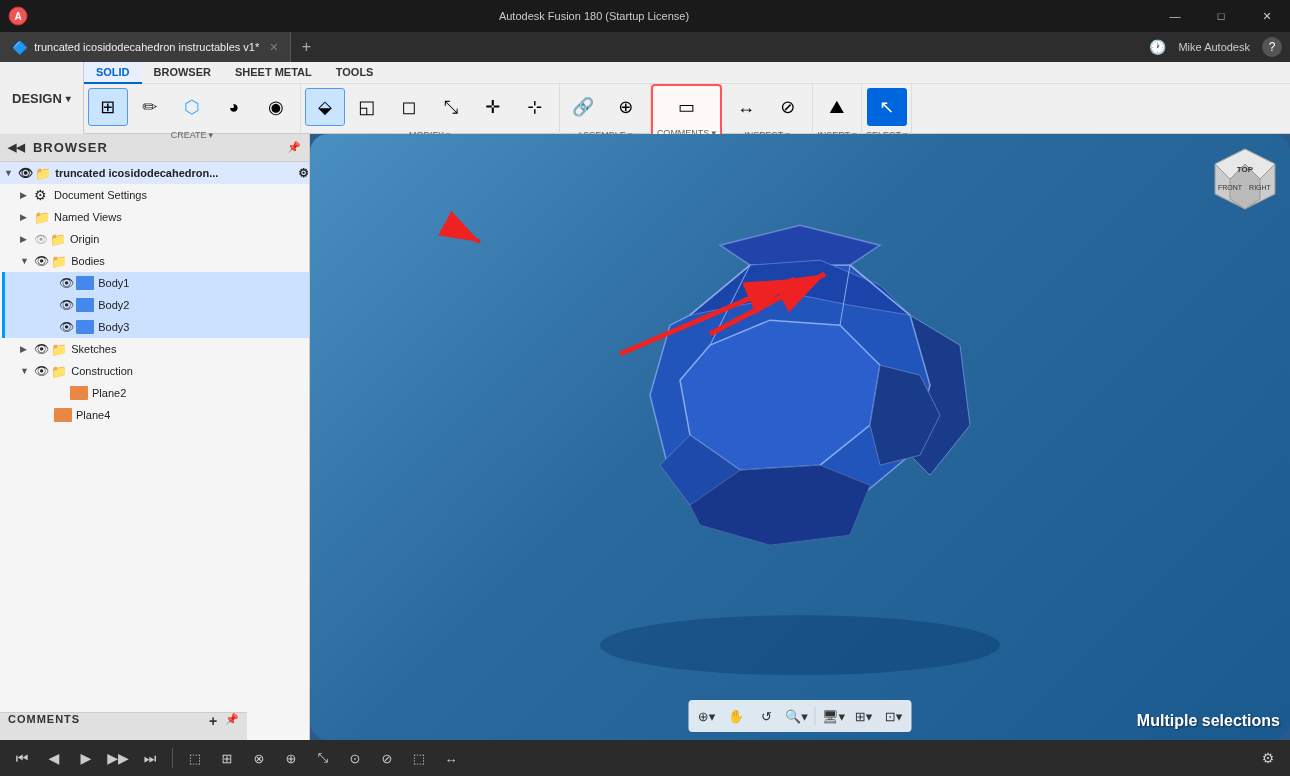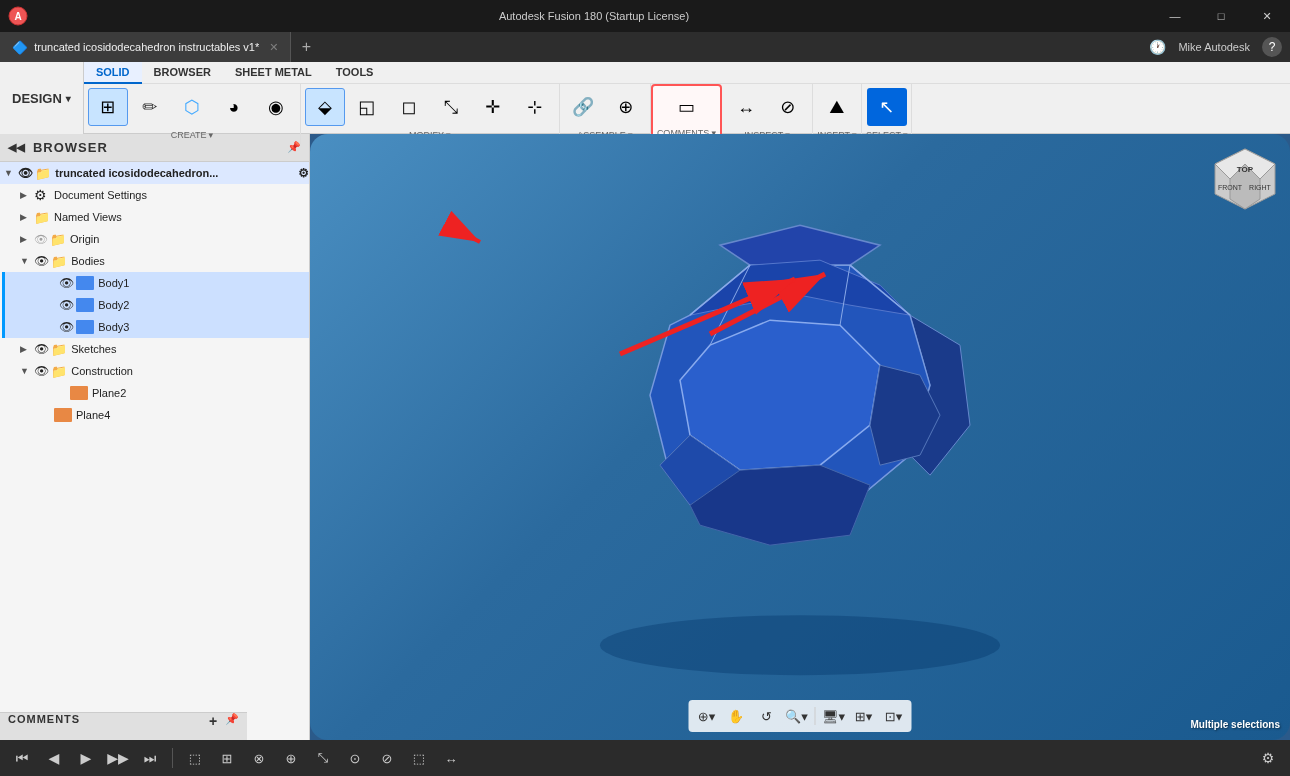--- a/index.html
+++ b/index.html
@@ -216,21 +216,21 @@
       font-size: 13px;
       color: #333;
     }
 
     
     #status-text {
       position: absolute;
       bottom: 10px;
       right: 10px;
       color: #fff;
-      font-size: 10px;
+      font-size: 16px;
       font-weight: 600;
       text-shadow: 1px 1px 2px rgba(0,0,0,0.5);
     }
 
     
     .arrow-overlay {
       position: absolute;
       pointer-events: none;
     }
 

